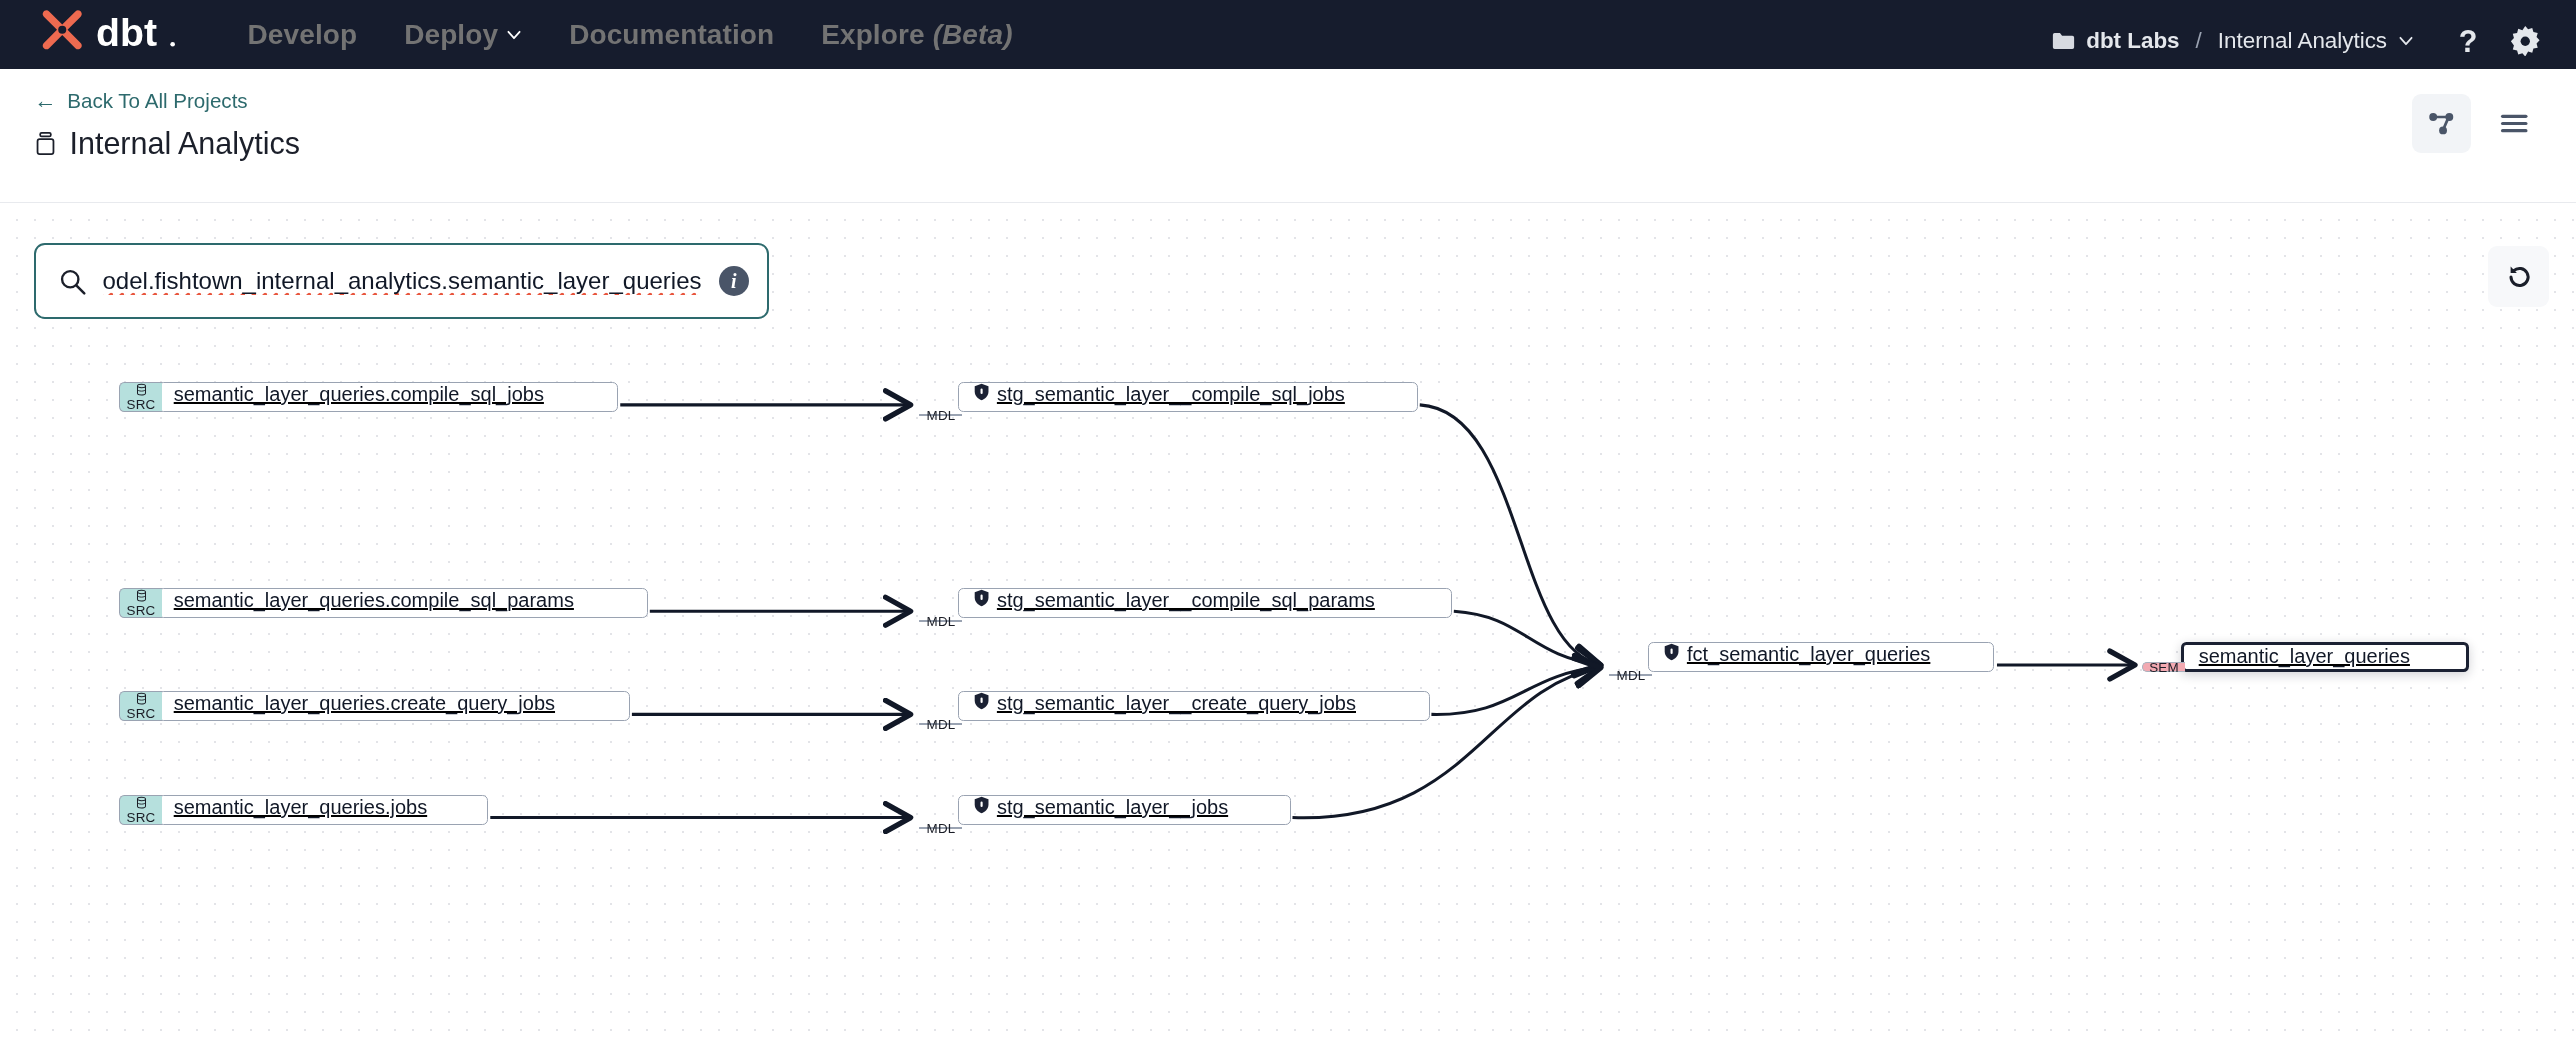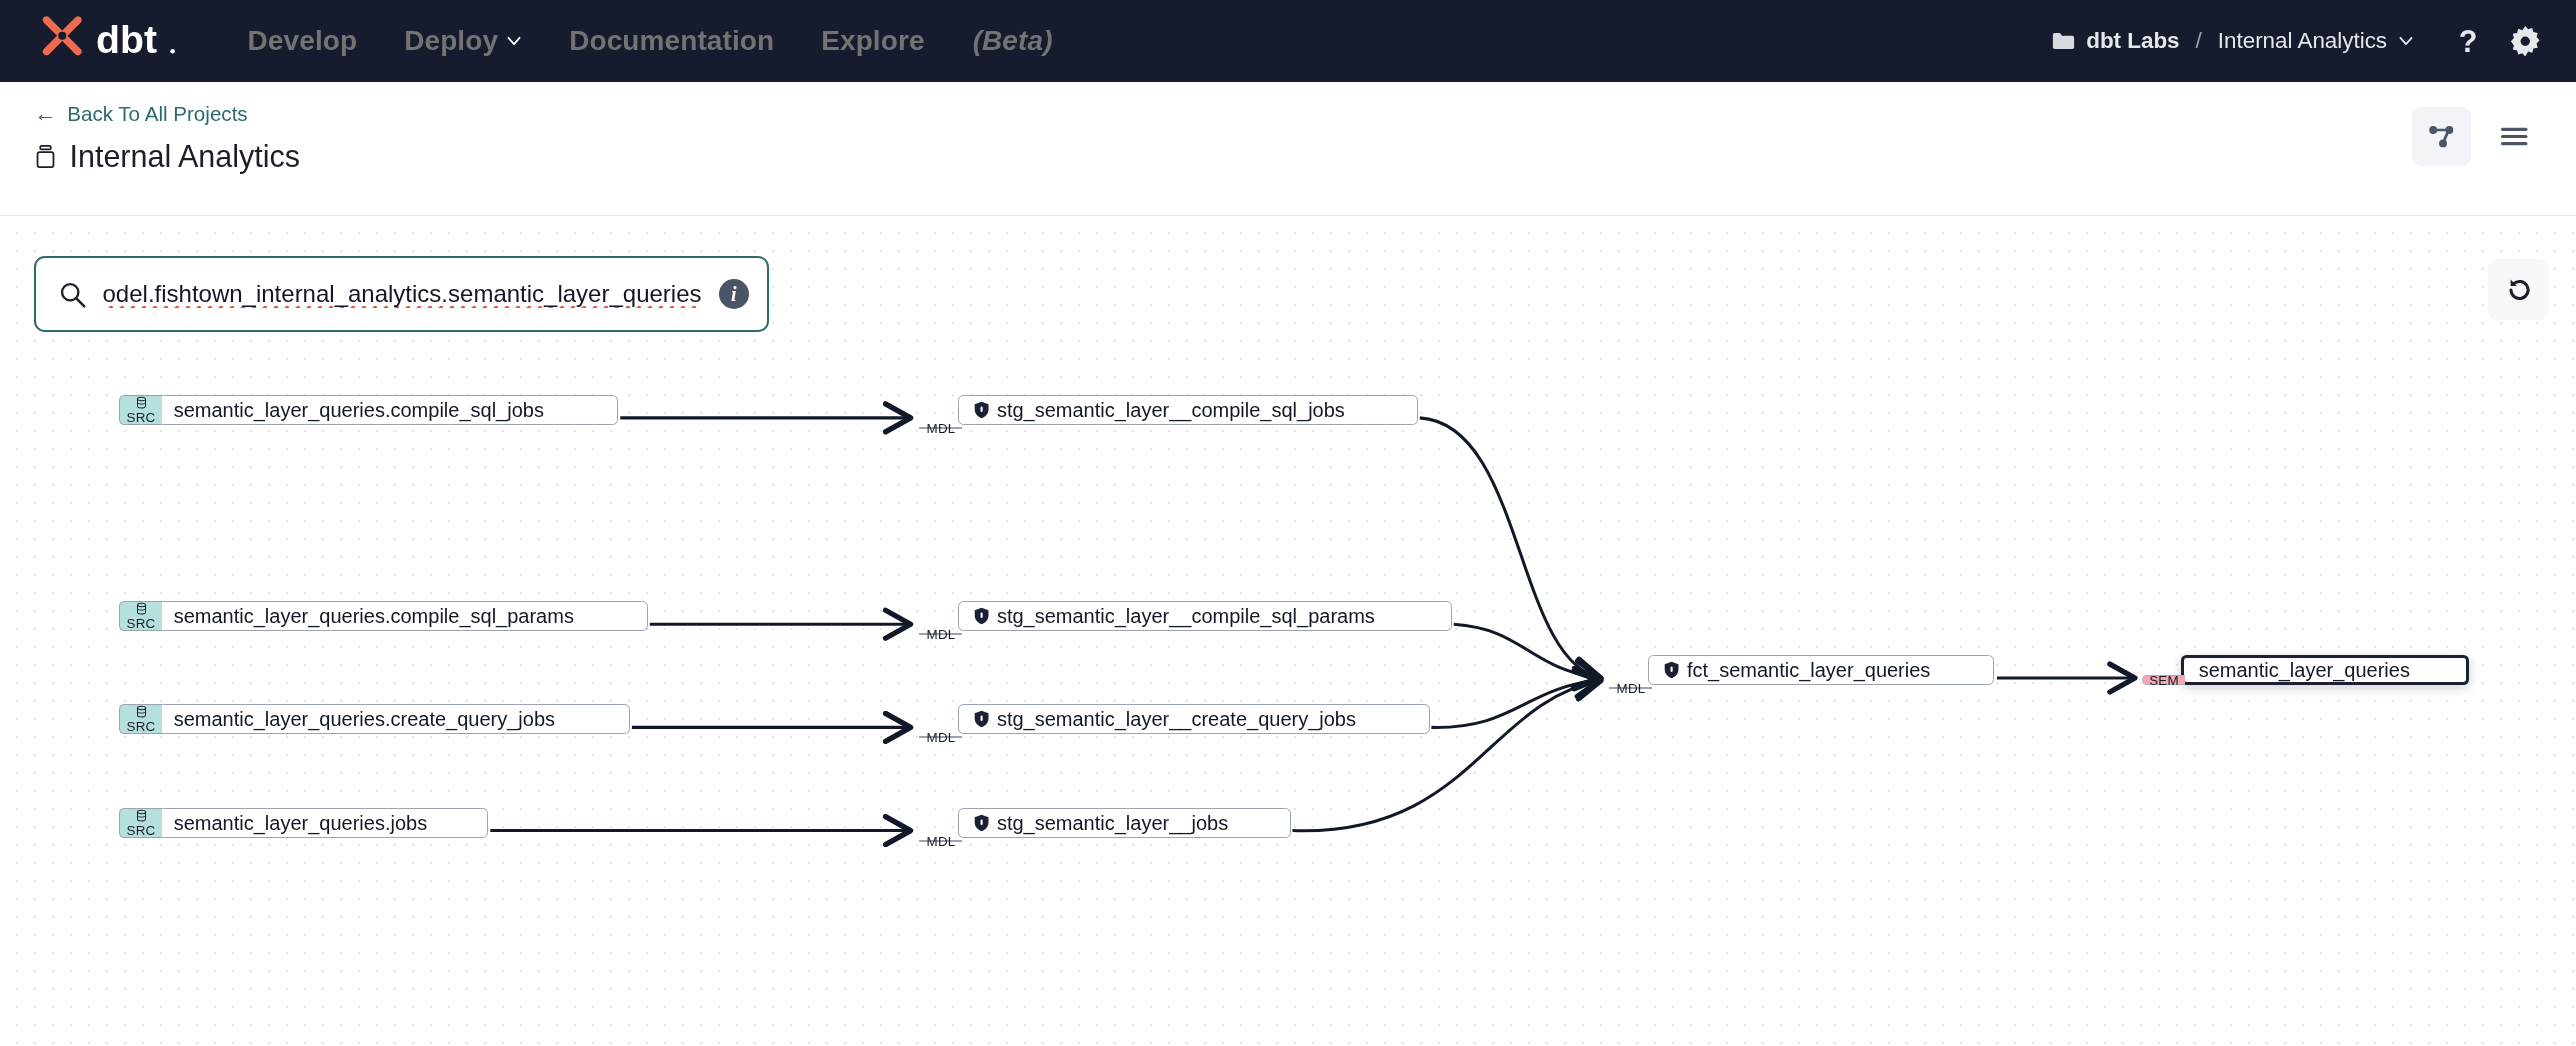--- a/index.html
+++ b/index.html
@@ -5,42 +5,42 @@
   * { box-sizing: border-box; margin: 0; padding: 0; }
   html, body {
     width: 2576px; height: 1047px;
     background: #ffffff;
     font-family: "Liberation Sans", sans-serif;
     overflow: hidden;
   }
 
   
   .topnav {
-    height: 82px;
+    height: 69px;
     background: #161c2d;
     display: flex;
     align-items: center;
     padding: 0 36px;
     position: relative;
   }
   .logo-wrap { display: flex; align-items: center; margin-right: 45px; }
   .logo-mark { width: 56px; height: 56px; display:block; }
   .logo-word { height: 41px; margin-left: 3.6px; display:block; }
 
   .nav-links { display: flex; align-items: center; gap: 47px; }
   .nav-link {
     color: #737373;
     font-size: 28px;
     font-weight: bold;
     letter-spacing: 0.1px;
     display: flex; align-items: center; gap: 8px;
     cursor: pointer;
     white-space: nowrap;
   }
-  .nav-link .beta { font-style: italic; font-weight: bold; margin-left: 40px; }
+  .nav-link .beta { font-style: italic; font-weight: bold; }
   .chev { display:inline-block; width:16px; height:16px; }
 
   .nav-right {
     position: absolute; right: 36px; top: 0; height: 82px;
     display: flex; align-items: center; gap: 0px;
   }
   .org-crumb { display:flex; align-items:center; gap:10.8px; color:#e4e7ec; font-size:22.4px; font-weight:bold; cursor:pointer;}
   .crumb-sep { color:#9aa2b1; font-size:22.4px; margin: 0 16px; }
   .proj-crumb { display:flex; align-items:center; gap:10.8px; color:#e4e7ec; font-size:22.4px; font-weight:400; cursor:pointer;}
   .folder-ico { width: 23px; height: 20px; display:block; }
@@ -145,26 +145,27 @@
     flex: 0 0 43px;
     position: relative;
     z-index: 2;
   }
   .node-badge svg { display:block; }
   .badge-txt { font-size: 13.4px; color:#1a1d26; line-height: 1; margin-top:0.9px; letter-spacing:0.2px;}
   .node-body {
     background:#ffffff;
     border: 1.4px solid #9aa3b2;
     border-radius: 5.4px;
-    display:flex; align-items:center;
+    display:flex; 
     padding: 0 14.3px;
     margin-left: -3.6px;
     gap: 8px;
     flex: 1 1 auto;
     min-width: 0;
+    text-decoration: underline;
   }
   .node-label {
     font-size: 20px; color:#111827; white-space: nowrap;
   }
 
   .node.src .node-badge { background:#b6e0dd; border:1.4px solid #9aa3b2; border-right:none;}
   .node.mdl .node-badge { background:#b9dcf5; border:1.4px solid #9aa3b2; border-right:none;margin-top:32px;}
   .node.sem .node-badge { background:#f2a9b1; border:1.4px solid #9aa3b2; border-right:none;margin-top:20px;}
 
   .node.selected .node-body {

